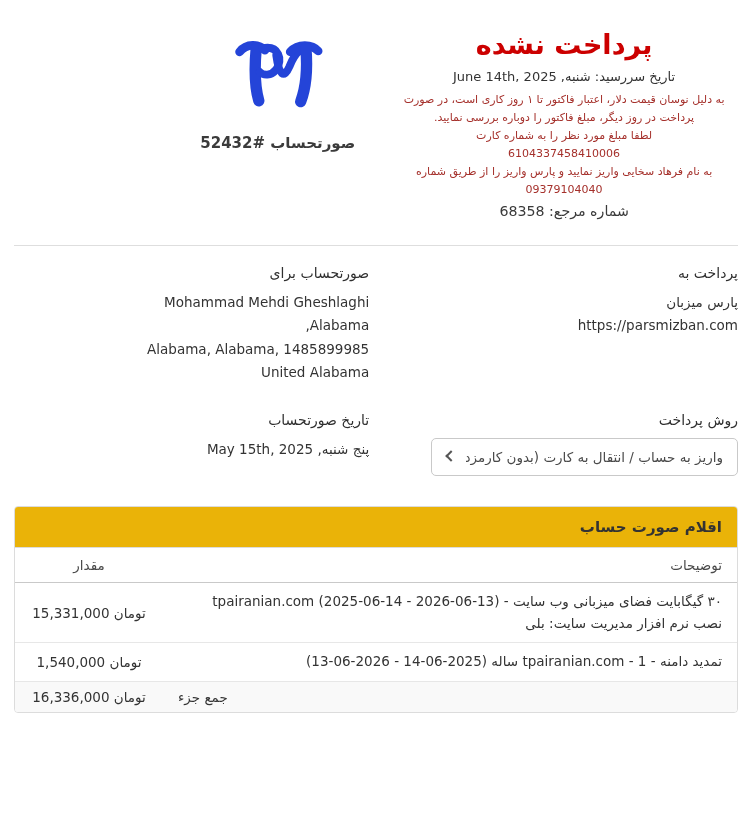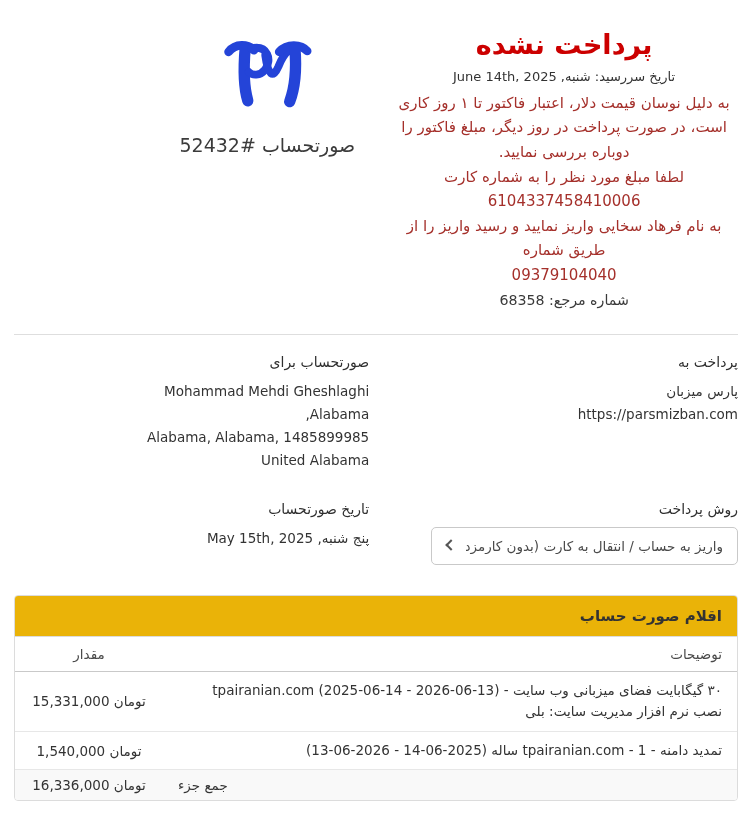--- a/index.html
+++ b/index.html
@@ -24,28 +24,28 @@
   .status-title {
     color: #cc0000;
     font-size: 27px;
     font-weight: bold;
     line-height: 1.25;
     margin-bottom: 7px;
   }
   .due-date { font-size: 13px; color: #333; margin-bottom: 7px; }
   .notice-line {
     color: #a5302b;
+    font-size: 11px;
+    line-height: 1.64;
+  }
+  .reference-line { font-size: 14.2px; color: #3a3a3a; line-height: 1.64; margin-top: 1px; }
+
+  .invoice-title {
     font-size: 15px;
-    line-height: 1.64;
-  }
-  .reference-line { font-size: 14.2px; color: #3a3a3a; line-height: 1.64; margin-top: 1px; }
-
-  .invoice-title {
-    font-size: 19px;
-    font-weight: normal;
+    font-weight: bold;
     color: #3b3b3b;
     margin-top: 14px;
     letter-spacing: 0.5px;
   }
 
   .divider {
     border: none;
     border-top: 1px solid #dedede;
     margin-top: 22px;
   }
@@ -124,21 +124,21 @@
 <body>
 
 <div class="top-section">
 
   <div class="notice-col">
     <div class="status-title">پرداخت نشده</div>
     <div class="due-date">تاریخ سررسید: شنبه, June 14th, 2025</div>
     <div class="notice-line">به دلیل نوسان قیمت دلار، اعتبار فاکتور تا ۱ روز کاری است، در صورت پرداخت در روز دیگر، مبلغ فاکتور را دوباره بررسی نمایید.</div>
     <div class="notice-line">لطفا مبلغ مورد نظر را به شماره کارت</div>
     <div class="notice-line">6104337458410006</div>
-    <div class="notice-line">به نام فرهاد سخایی واریز نمایید و رسید واریز را از طریق شماره</div>
+    <div class="notice-line">به نام فرهاد سخایی واریز نمایید و پارس واریز را از طریق شماره</div>
     <div class="notice-line">09379104040</div>
     <div class="reference-line">شماره مرجع: 68358</div>
   </div>
 
   <div class="logo-col">
     <div class="logo-wrap">
       <svg width="96" height="84" viewBox="0 0 110 95" fill="none" xmlns="http://www.w3.org/2000/svg">
         <g stroke="#2444d8" fill="none" stroke-linecap="round">
           <path d="M11,21 C19,11 33,12 40,19" stroke-width="10"></path>
           <path d="M30,17 C28,40 28,60 33,77" stroke-width="13"></path>

